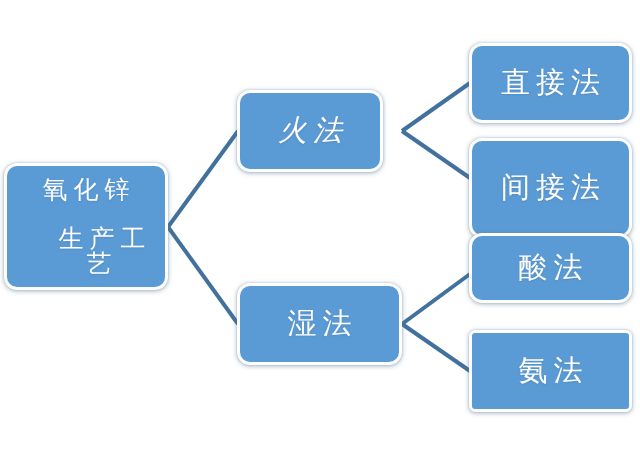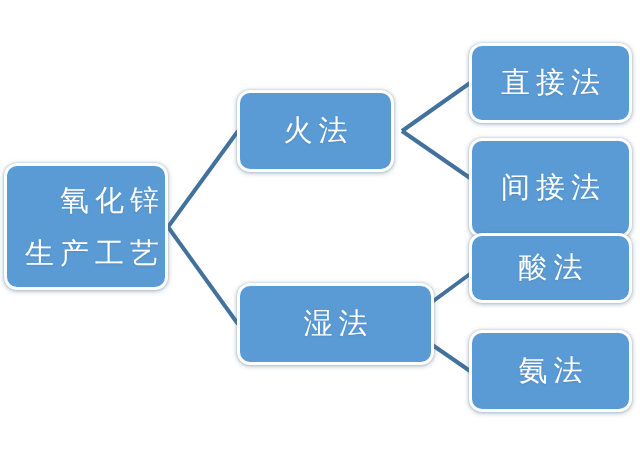--- a/index.html
+++ b/index.html
@@ -37,32 +37,31 @@
     font-size: 29px;
     letter-spacing: 6px;
     text-indent: 6px;
     z-index: 1;
     text-shadow: 0 1px 2px rgba(70,110,150,0.35);
   }
   .node.root {
     left: 4px; top: 163px;
     width: 164px; height: 127px;
     flex-direction: column;
-    font-size: 29px;
+    font-size: 25px;
     line-height: 1.0;
-    align-items: flex-end;
   }
   .node.root .line { display: block; }
-  .node.root .line + .line { margin-top: 24px; }
-  .node.branch-fire { left: 237px; top: 90px;  width: 157px; height: 82px; }
-  .node.branch-wet  { left: 237px; top: 283px; width: 197px; height: 82px; }
+  .node.root .line + .line { margin-top: 24px; margin-left: 32px; }
+  .node.branch-fire { left: 237px; top: 90px;  width: 146px; height: 82px; font-style: italic; }
+  .node.branch-wet  { left: 237px; top: 283px; width: 165px; height: 82px; }
   .node.leaf-direct   { left: 469px; top: 43px;  width: 163px; height: 80px; }
   .node.leaf-indirect { left: 469px; top: 138px; width: 163px; height: 100px; }
   .node.leaf-acid     { left: 469px; top: 233px; width: 163px; height: 70px; }
-  .node.leaf-ammonia  { left: 469px; top: 330px; width: 163px; height: 82px; }
+  .node.leaf-ammonia  { left: 469px; top: 330px; width: 163px; height: 82px; border-radius: 6px; }
 </style>
 </head>
 <body>
 
 <div class="canvas">
 
   <svg class="connectors" viewBox="0 0 640 458" xmlns="http://www.w3.org/2000/svg">
     <line x1="168" y1="227" x2="238" y2="131" stroke-width="4" stroke="#41719C"></line>
     <line x1="168" y1="227" x2="238" y2="324" stroke-width="4" stroke="#41719C"></line>
     <line x1="402" y1="131" x2="470" y2="83" stroke-width="4" stroke="#41719C"></line>

